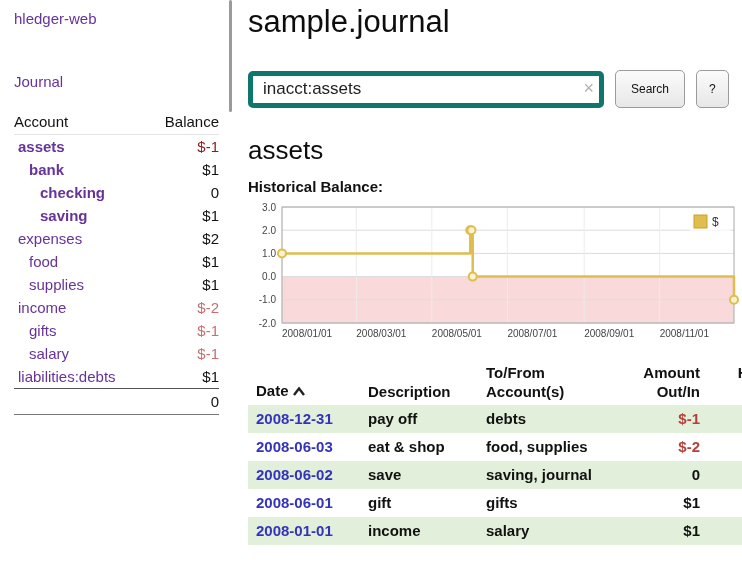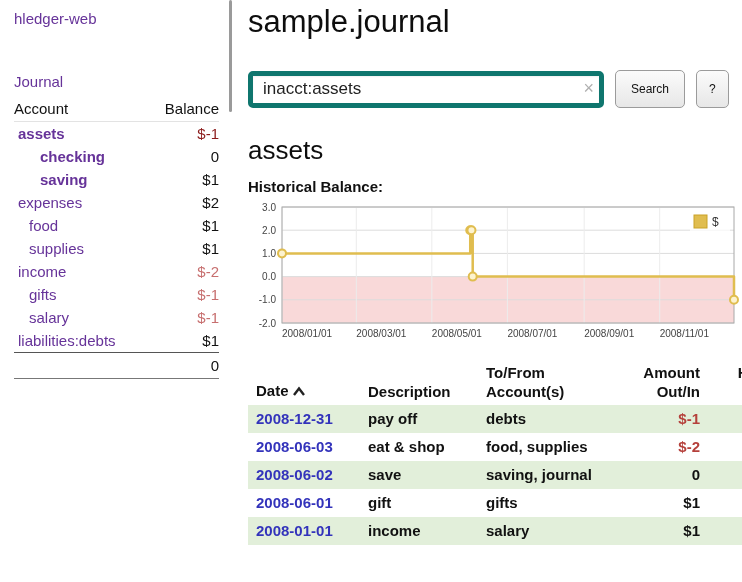--- a/index.html
+++ b/index.html
@@ -8,21 +8,21 @@
     font-family:"Liberation Sans", sans-serif;font-size:15px;color:#111;
   }
   .app{display:flex;width:742px;}
   a{text-decoration:none;cursor:pointer;}
 
   
   .sidebar{width:232px;flex:none;box-sizing:border-box;padding:10px 12px 0 14px;position:relative;}
   .sidebar-scrollbar{position:absolute;right:0;top:0;width:3px;height:112px;background:#9a9a9a;border-radius:2px;}
   .app-title a{color:var(--link-purple);font-size:15px;}
   .nav-journal{display:block;margin-top:46px;color:var(--link-purple);}
-  table.accounts{border-collapse:collapse;width:205px;margin-top:7px;}
+  table.accounts{border-collapse:collapse;width:205px;margin-top:20px;}
   table.accounts th{font-weight:400;text-align:left;padding:3px 0 4px;border-bottom:1px solid #e3e3e3;}
   table.accounts th.bal-h{text-align:right;}
   table.accounts td{padding:2px 0;line-height:19px;}
   table.accounts td.bal{text-align:right;font-weight:400;}
   table.accounts a.acct{color:var(--link-purple);}
   .b{font-weight:700;}
   .negd{color:var(--negative-dark);}
   .negs{color:var(--negative-soft);}
   table.accounts tfoot td{border-top:1px solid #555;border-bottom:1px solid #777;text-align:right;padding:3px 0;}
 
@@ -74,20 +74,24 @@
       <thead>
         <tr>
           <th>Account</th>
           <th class="bal-h">Balance</th>
         </tr>
       </thead>
       <tbody id="accounts-body">
           <tr>
             <td style="padding-left: 4px;"><a href="#" class="acct b negd">assets</a></td>
             <td class="bal b negd">$-1</td>
+          </tr>
+          <tr>
+            <td style="padding-left: 15px;"><a href="#" class="acct b">bank</a></td>
+            <td class="bal b">$1</td>
           </tr>
           <tr>
             <td style="padding-left: 26px;"><a href="#" class="acct b">checking</a></td>
             <td class="bal b">0</td>
           </tr>
           <tr>
             <td style="padding-left: 26px;"><a href="#" class="acct b">saving</a></td>
             <td class="bal b">$1</td>
           </tr>
           <tr>

